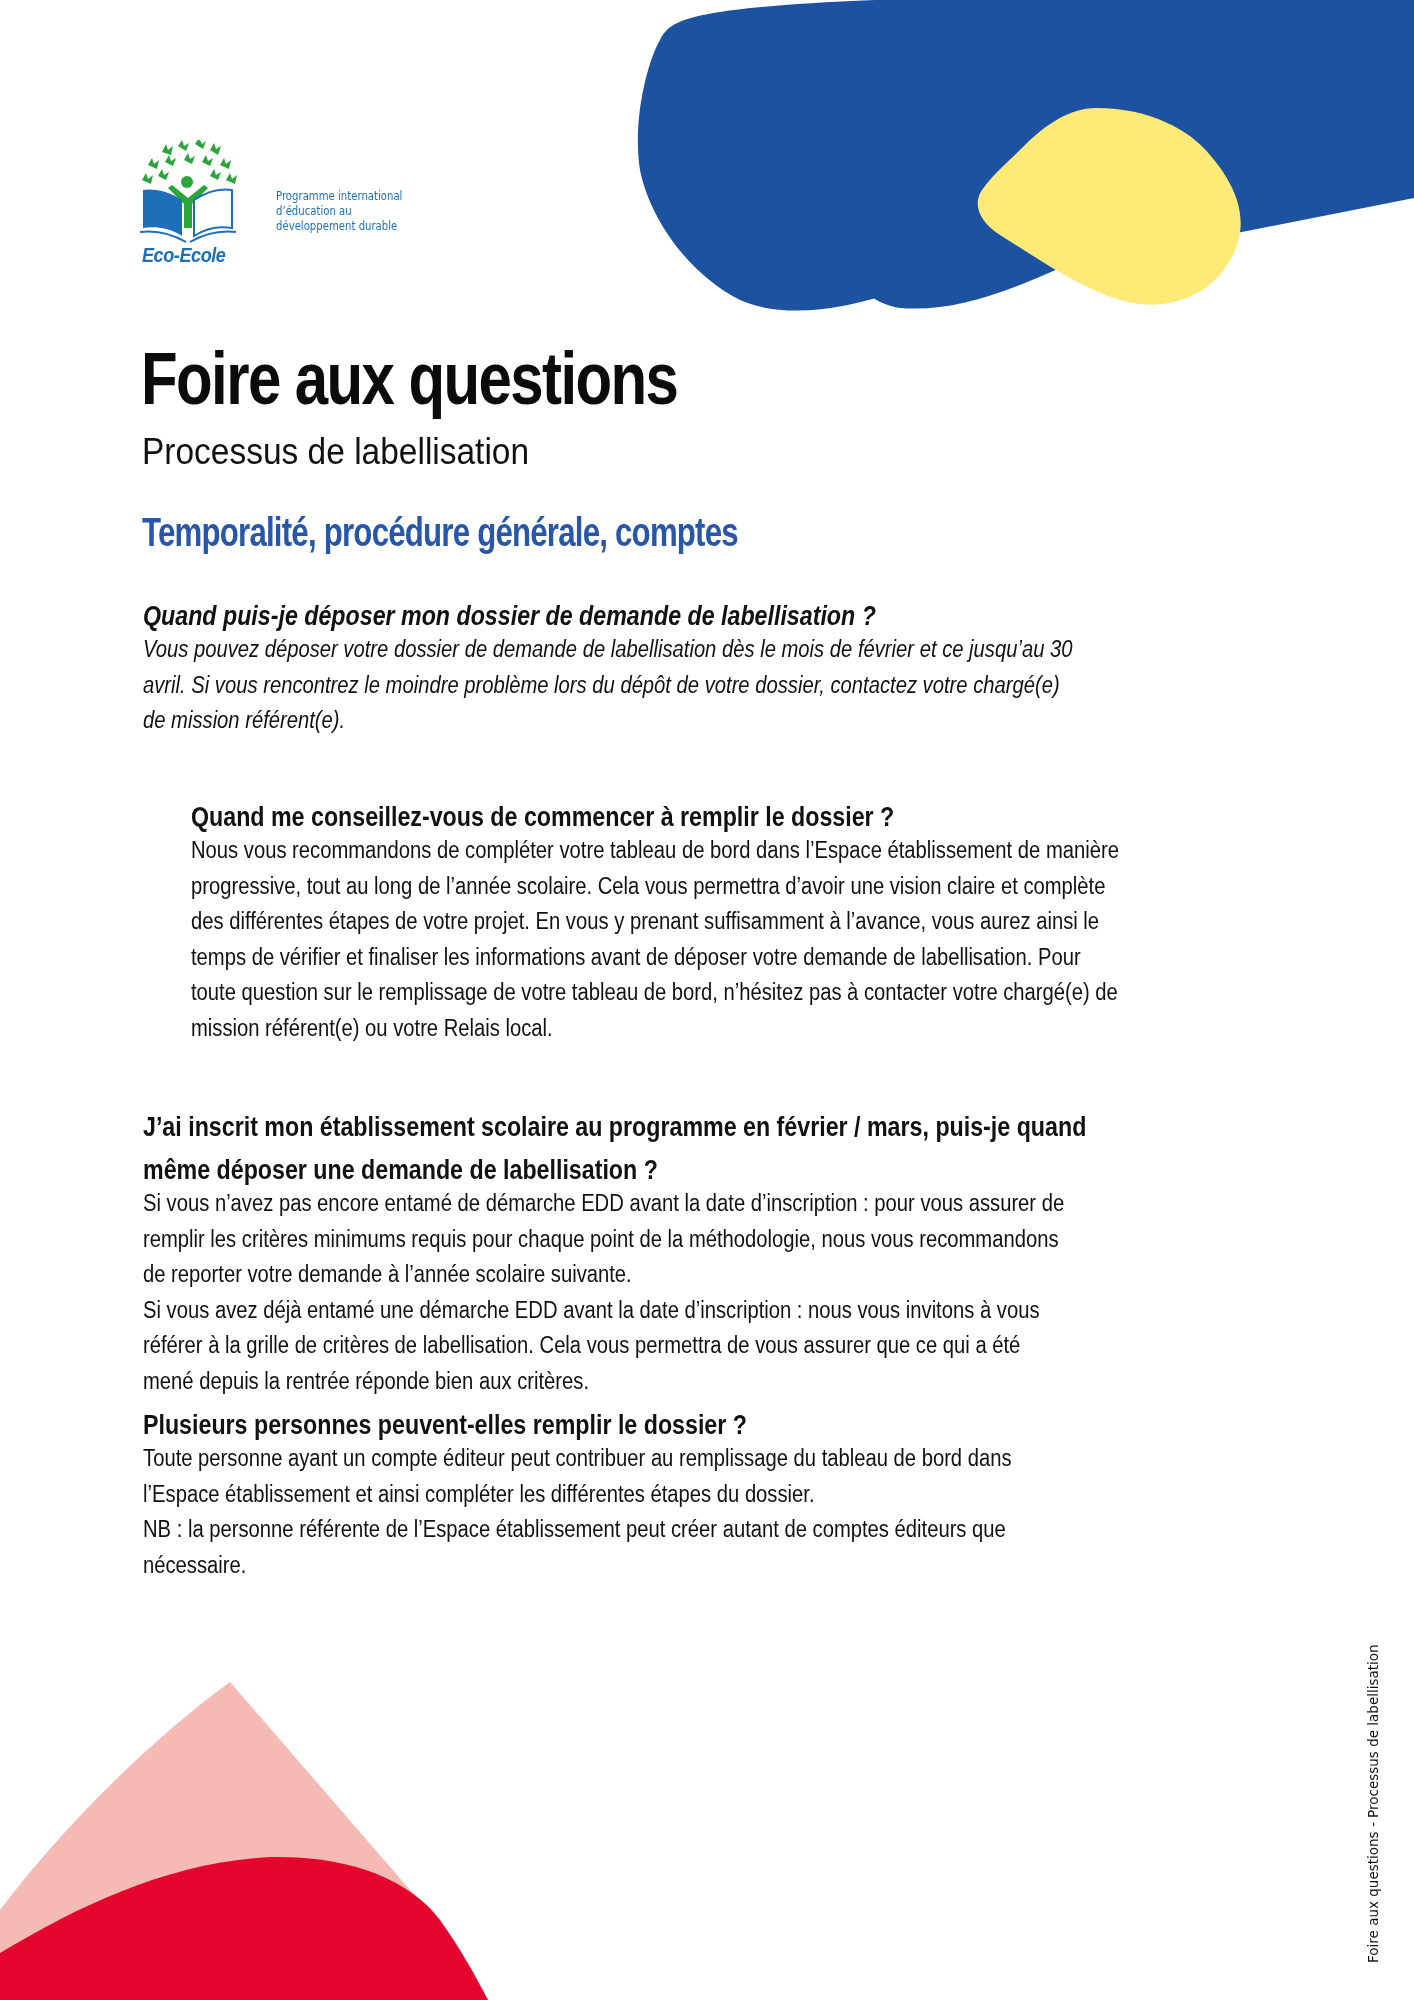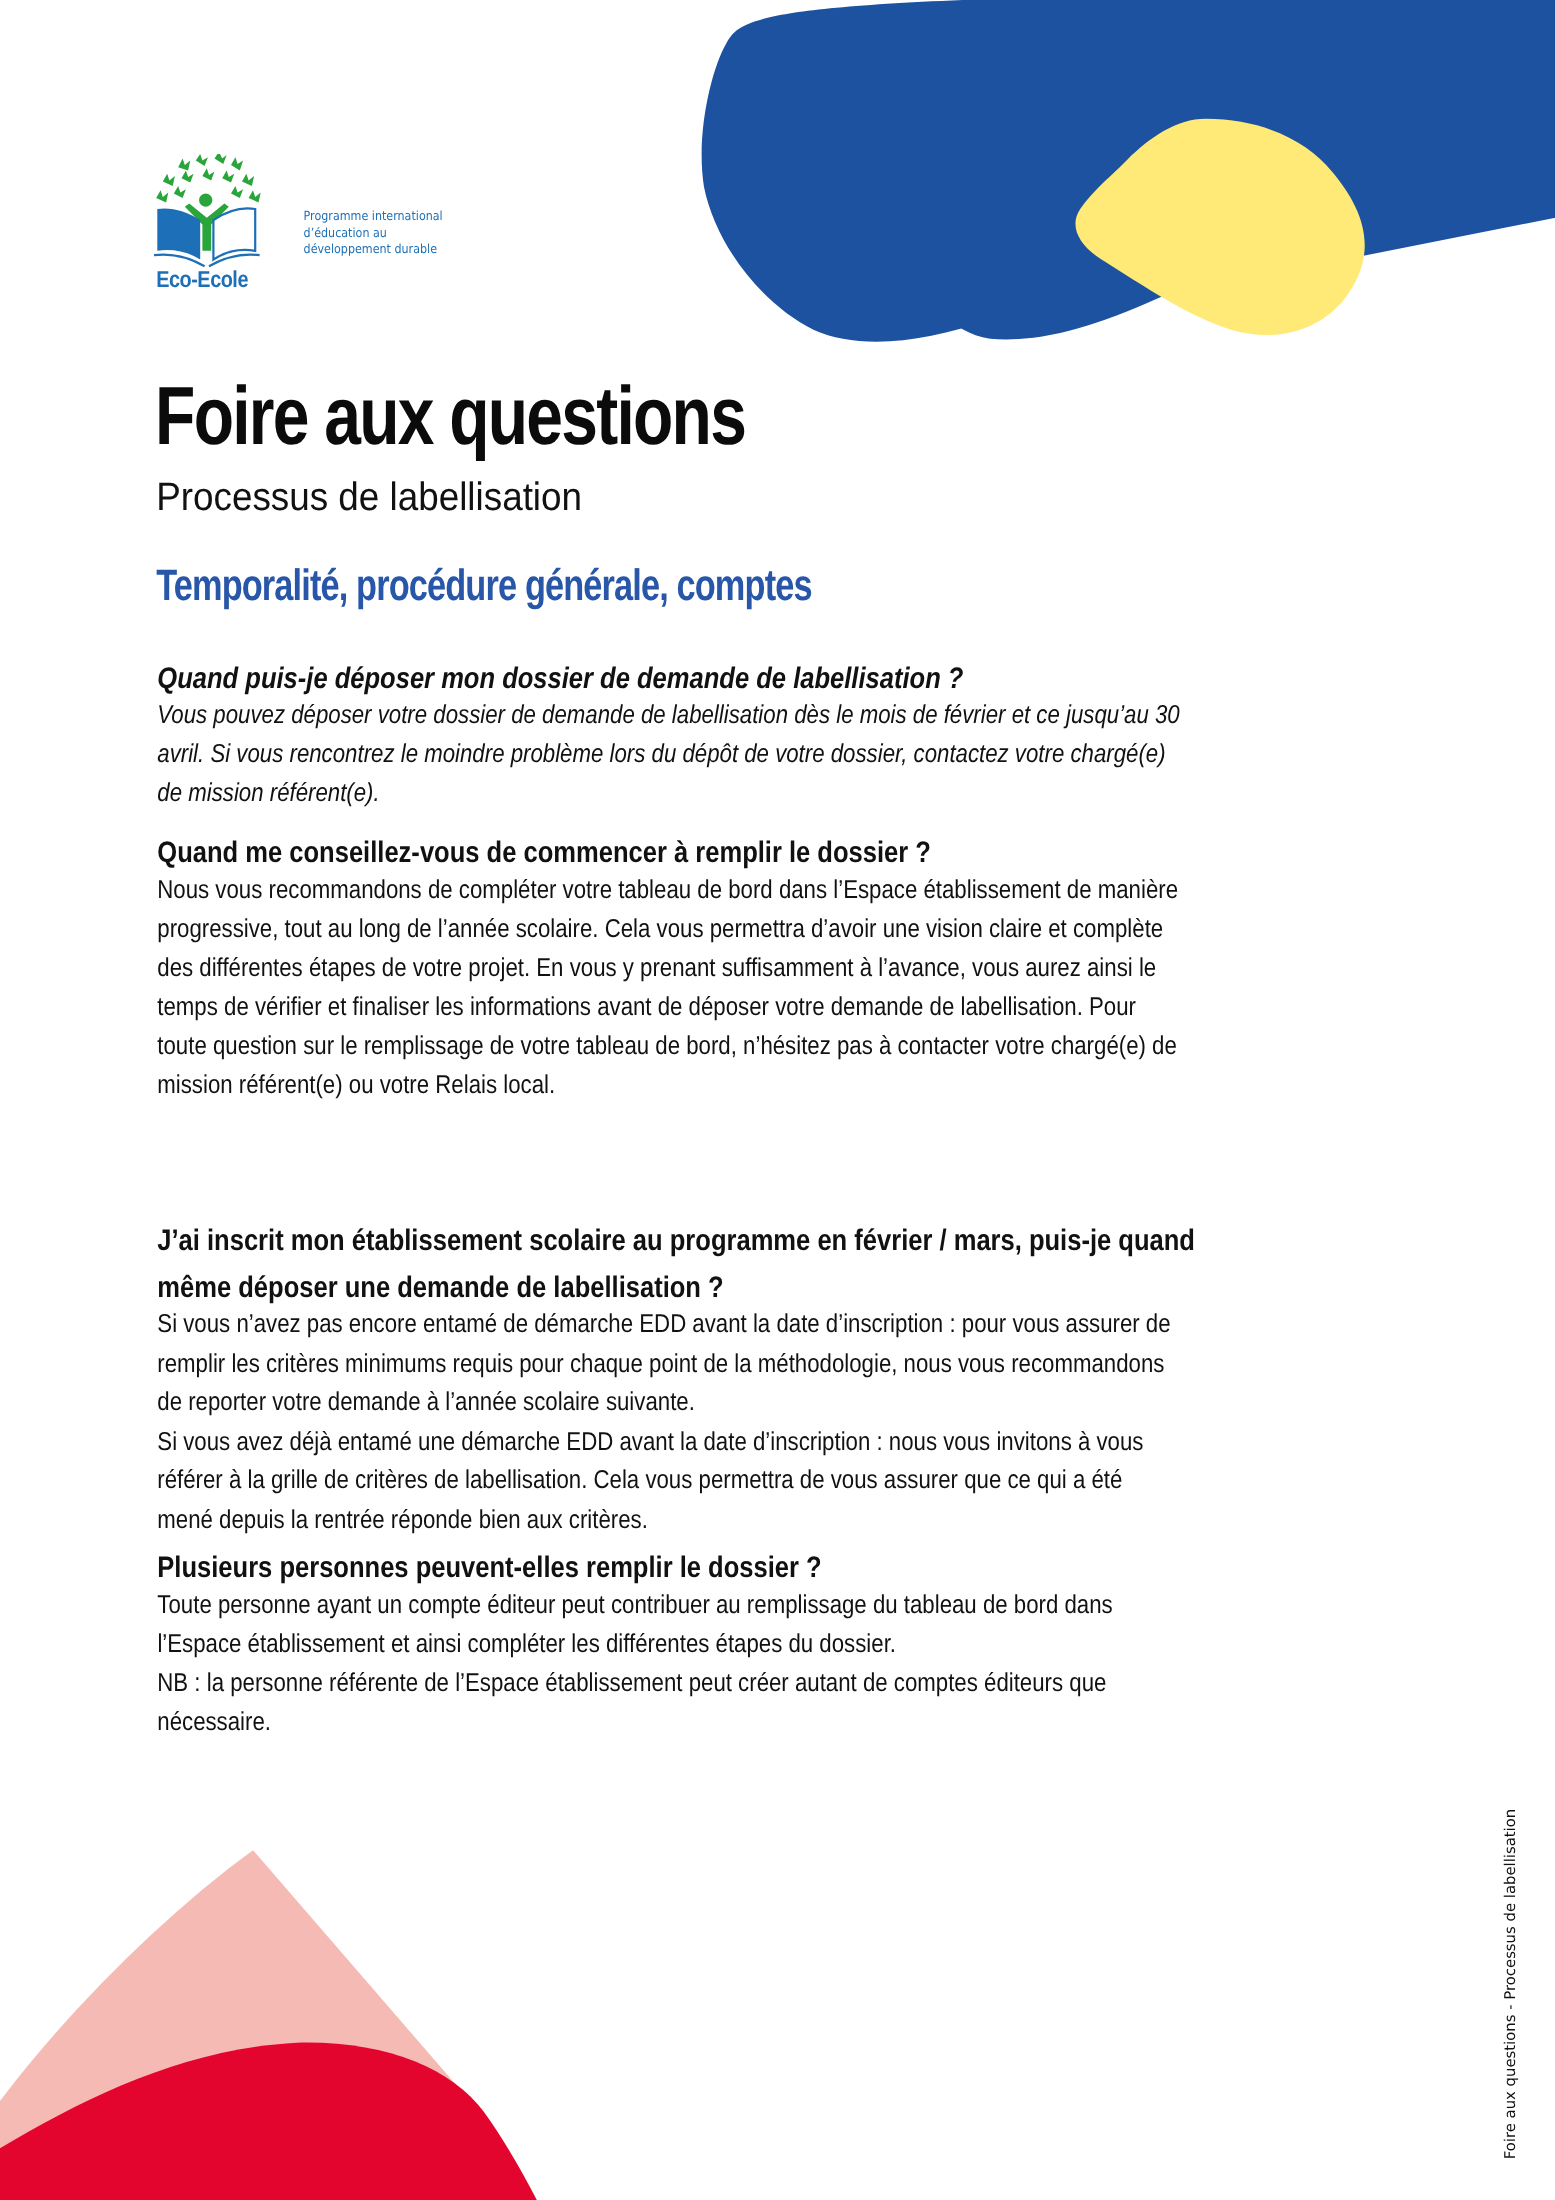--- a/index.html
+++ b/index.html
@@ -3,21 +3,21 @@
 <meta charset="utf-8">
 <style>
   html, body { margin: 0; padding: 0; background: #ffffff; }
   body { width: 1414px; height: 2000px; position: relative; overflow: hidden;
          font-family: "Liberation Sans", sans-serif; color: #111111; }
 
   
   .deco { position: absolute; left: 0; top: 0; width: 1414px; height: 2000px; pointer-events: none; }
 
   
-  .logo { position: absolute; left: 140px; top: 140px; width: 100px; height: 130px; }
+  .logo { position: absolute; left: 140px; top: 140px; width: 100px; height: 130px; font-style: italic; }
   .logo-svg { position: absolute; left: 0; top: 0; }
   .logo-wordmark { position: absolute; left: 2px; top: 103px; width: 100px;
                    font-family: "Liberation Sans", sans-serif; font-weight: bold;
                    font-size: 21px; color: #1d70b7; letter-spacing: -0.5px;
                    transform: scaleX(0.86); transform-origin: left top; white-space: nowrap; }
   .logo-tagline { position: absolute; left: 276px; top: 189px;
                   font-family: "DejaVu Sans", sans-serif; font-size: 11.5px; line-height: 15px;
                   color: #1d70b7; transform: scaleX(0.88); transform-origin: left top; }
   .logo-tagline div { white-space: nowrap; }
 
@@ -101,21 +101,21 @@
 
 <div class="faq" style="top:595px;font-style:italic;">
   <div class="q-line" style="display: block; transform: scaleX(0.86); width: 852px;">Quand puis-je déposer mon dossier de demande de labellisation ?</div>
   <div class="answer" style="margin-top:-6px;">
     <div class="a-line" style="display: block; transform: scaleX(0.86); width: 1080px;">Vous pouvez déposer votre dossier de demande de labellisation dès le mois de février et ce jusqu’au 30</div>
     <div class="a-line" style="display: block; transform: scaleX(0.86); width: 1066px;">avril. Si vous rencontrez le moindre problème lors du dépôt de votre dossier, contactez votre chargé(e)</div>
     <div class="a-line" style="display: block; transform: scaleX(0.86); width: 235px;">de mission référent(e).</div>
   </div>
 </div>
 
-<div class="faq" style="top:754px;">
+<div class="faq" style="top:796px;margin-left:48px;">
   <div class="q-line" style="display: block; transform: scaleX(0.86); width: 818px;">Quand me conseillez-vous de commencer à remplir le dossier ?</div>
   <div class="answer" style="margin-top:-6px;">
     <div class="a-line" style="display: block; transform: scaleX(0.86); width: 1079px;">Nous vous recommandons de compléter votre tableau de bord dans l’Espace établissement de manière</div>
     <div class="a-line" style="display: block; transform: scaleX(0.86); width: 1063px;">progressive, tout au long de l’année scolaire. Cela vous permettra d’avoir une vision claire et complète</div>
     <div class="a-line" style="display: block; transform: scaleX(0.86); width: 1056px;">des différentes étapes de votre projet. En vous y prenant suffisamment à l’avance, vous aurez ainsi le</div>
     <div class="a-line" style="display: block; transform: scaleX(0.86); width: 1035px;">temps de vérifier et finaliser les informations avant de déposer votre demande de labellisation. Pour</div>
     <div class="a-line" style="display: block; transform: scaleX(0.86); width: 1078px;">toute question sur le remplissage de votre tableau de bord, n’hésitez pas à contacter votre chargé(e) de</div>
     <div class="a-line" style="display: block; transform: scaleX(0.86); width: 421px;">mission référent(e) ou votre Relais local.</div>
   </div>
 </div>

